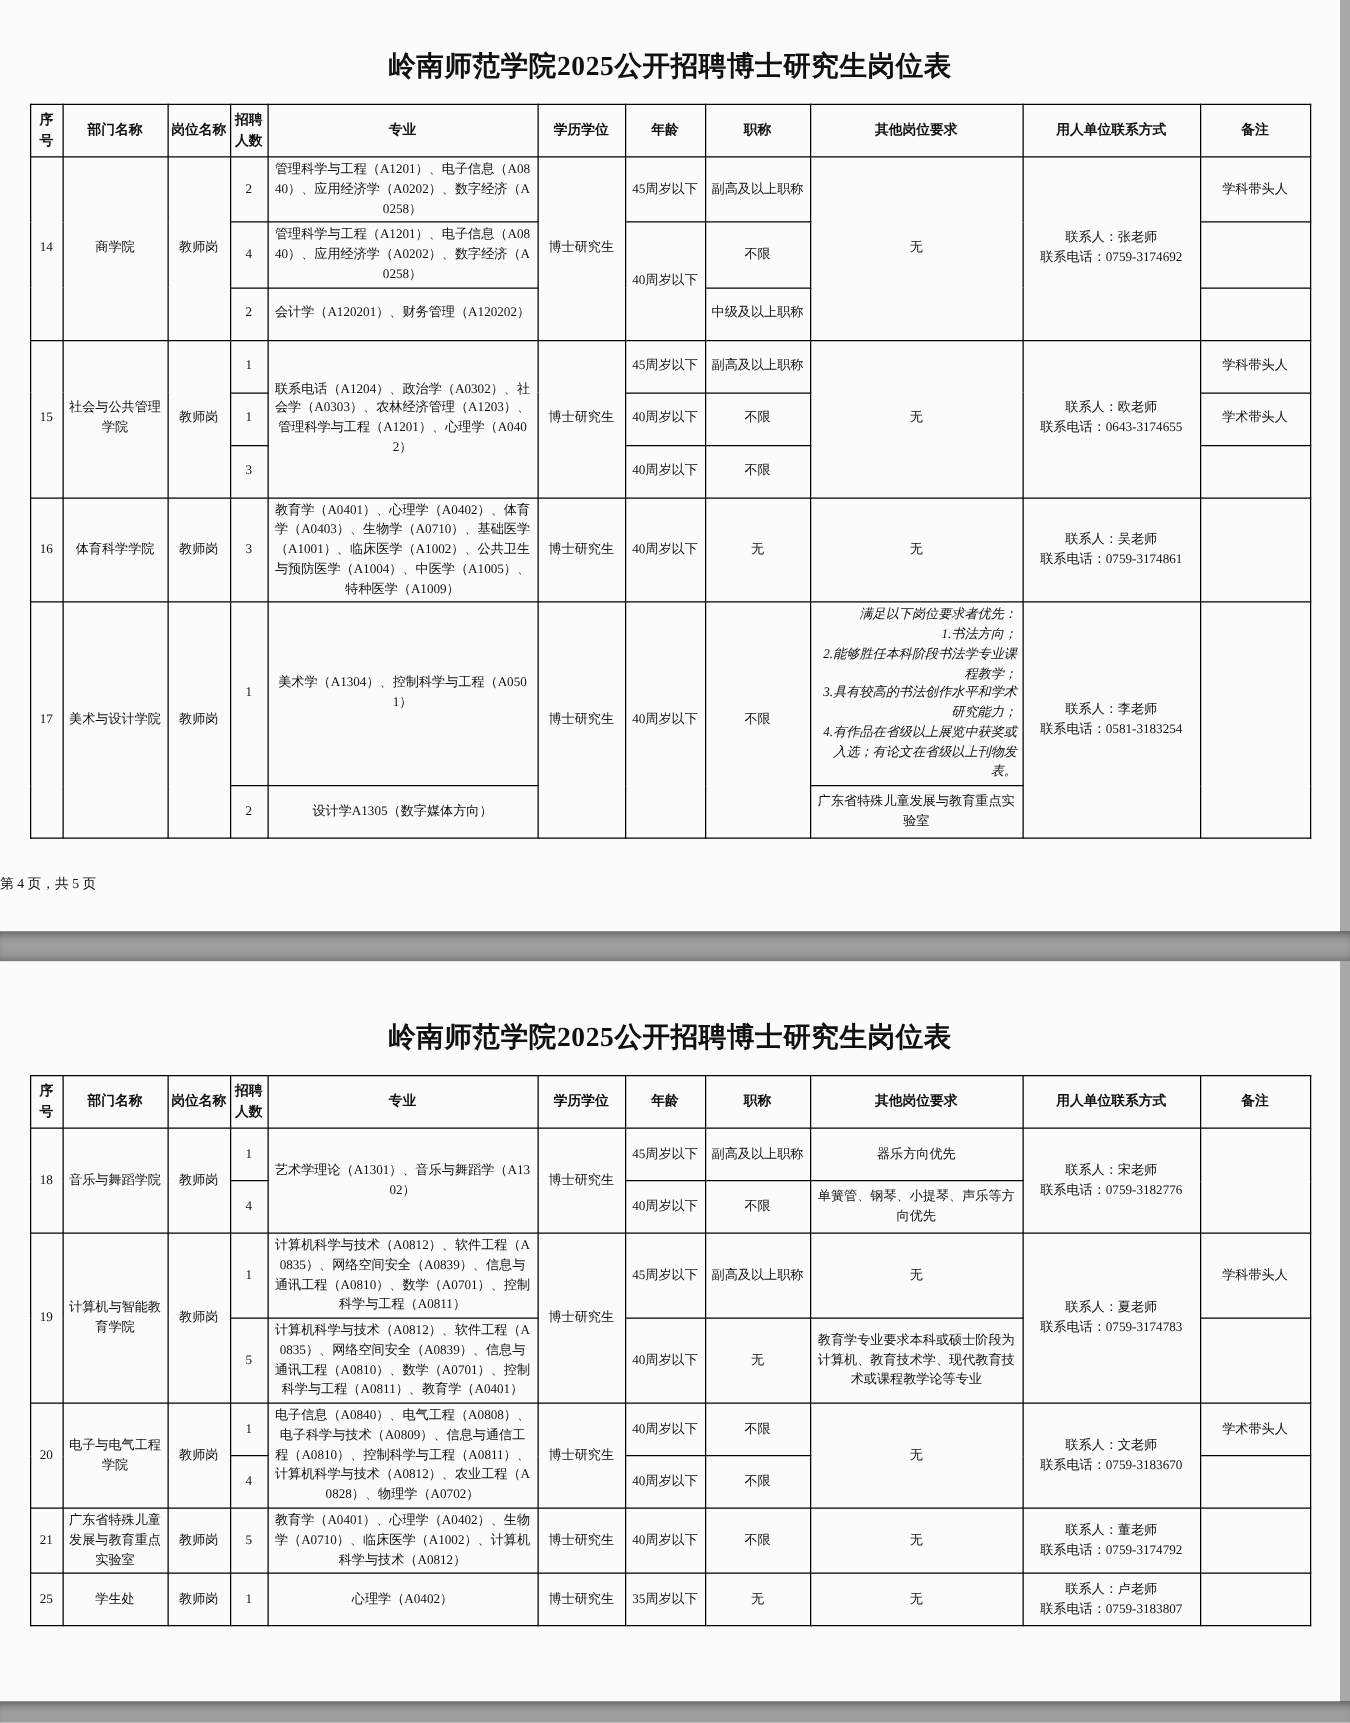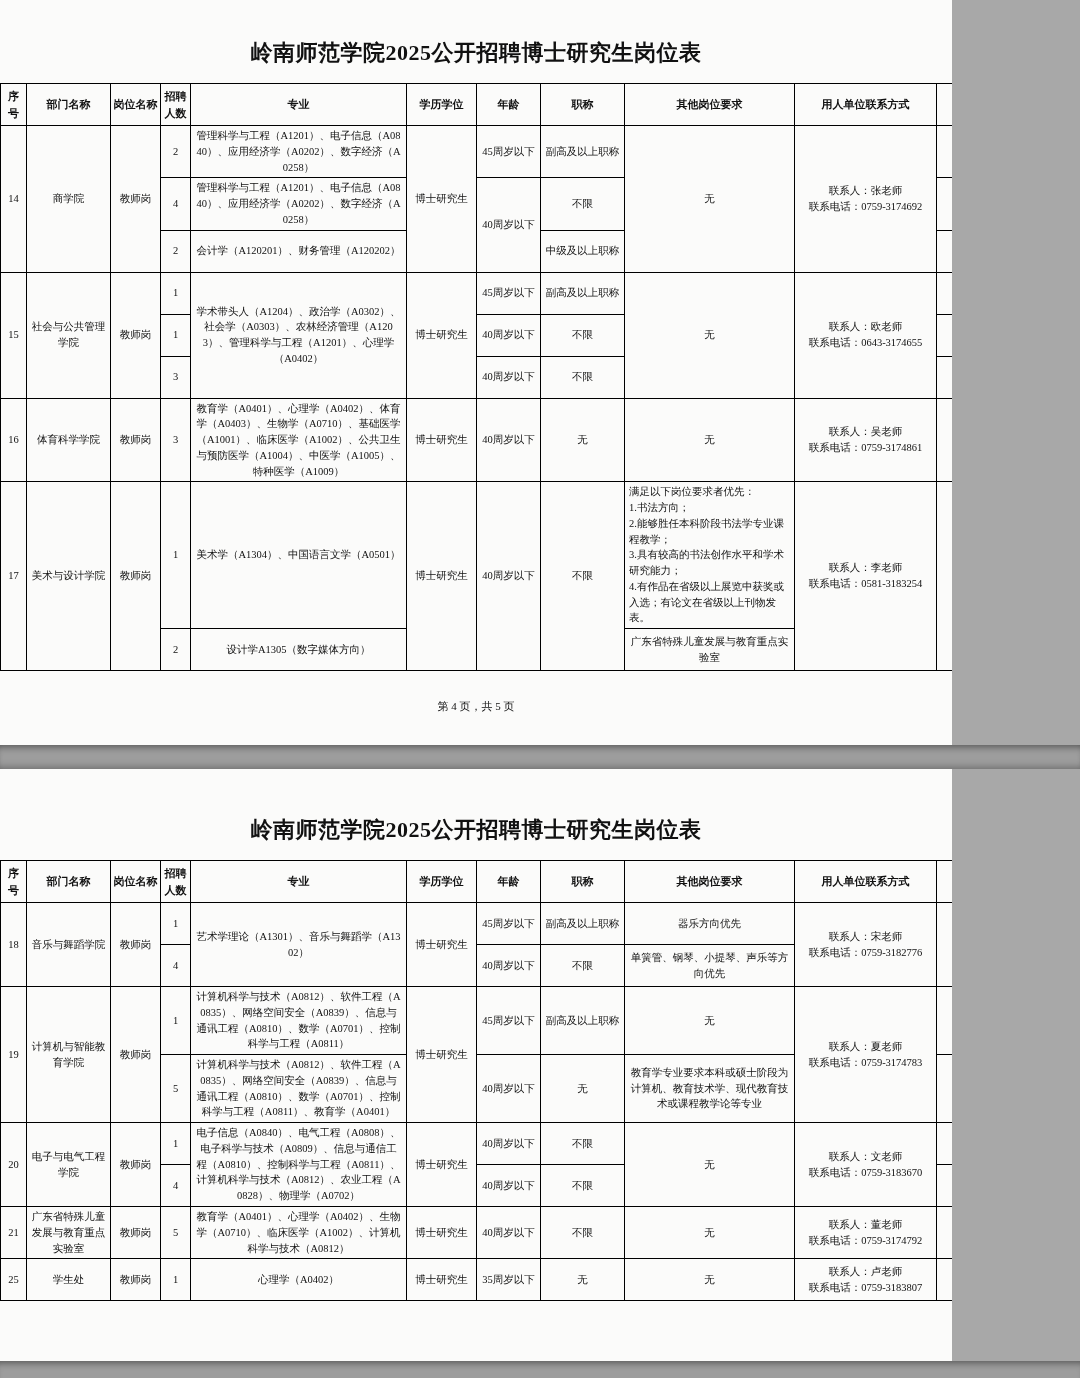--- a/index.html
+++ b/index.html
@@ -5,21 +5,21 @@
   * { box-sizing: border-box; }
   html, body { margin: 0; padding: 0; }
   body {
     width: 1080px;
     background: #a8a8a8;
     font-family: "Liberation Serif", "DejaVu Serif", serif;
     color: #111;
   }
   .page {
     background: #fbfbfa;
-    width: 952px;
+    width: 1072px;
     overflow: hidden;
     position: relative;
   }
   .page-1 { height: 745px; }
   .page-2 { height: 592px; }
   .page-title {
     margin: 0;
     padding-top: 38px;
     text-align: center;
     font-size: 22px;
@@ -42,23 +42,23 @@
     padding: 2px 4px;
     height: 42px;
     white-space: pre-line;
     word-break: break-all;
   }
   table.positions th {
     font-weight: bold;
     font-size: 11px;
     padding: 4px 2px;
   }
-  table.positions td.left { text-align: left; }
+  table.positions td.left { text-align: right; font-style: italic; }
   .page-footer {
-    text-align: center;
+    text-align: left;
     font-size: 11px;
     margin-top: 28px;
   }
   .page-gap {
     height: 24px;
     background: #9d9d9d;
     box-shadow: inset 0 7px 7px -5px rgba(0,0,0,.45), inset 0 -7px 7px -5px rgba(0,0,0,.3);
   }
   .bottom-band {
     height: 17px;
@@ -128,21 +128,21 @@
             <td>2</td>
             <td>会计学（A120201）、财务管理（A120202）</td>
             <td>中级及以上职称</td>
             <td></td>
           </tr>
           <tr>
             <td rowspan="3">15</td>
             <td rowspan="3">社会与公共管理学院</td>
             <td rowspan="3">教师岗</td>
             <td>1</td>
-            <td rowspan="3">学术带头人（A1204）、政治学（A0302）、社会学（A0303）、农林经济管理（A1203）、管理科学与工程（A1201）、心理学（A0402）</td>
+            <td rowspan="3">联系电话（A1204）、政治学（A0302）、社会学（A0303）、农林经济管理（A1203）、管理科学与工程（A1201）、心理学（A0402）</td>
             <td rowspan="3">博士研究生</td>
             <td>45周岁以下</td>
             <td>副高及以上职称</td>
             <td rowspan="3">无</td>
             <td rowspan="3">联系人：欧老师
 联系电话：0643-3174655</td>
             <td>学科带头人</td>
           </tr>
           <tr>
             <td>1</td>
@@ -168,21 +168,21 @@
             <td>无</td>
             <td>联系人：吴老师
 联系电话：0759-3174861</td>
             <td></td>
           </tr>
           <tr>
             <td rowspan="2">17</td>
             <td rowspan="2">美术与设计学院</td>
             <td rowspan="2">教师岗</td>
             <td>1</td>
-            <td>美术学（A1304）、中国语言文学（A0501）</td>
+            <td>美术学（A1304）、控制科学与工程（A0501）</td>
             <td rowspan="2">博士研究生</td>
             <td rowspan="2">40周岁以下</td>
             <td rowspan="2">不限</td>
             <td class="left">满足以下岗位要求者优先：
 1.书法方向；
 2.能够胜任本科阶段书法学专业课程教学；
 3.具有较高的书法创作水平和学术研究能力；
 4.有作品在省级以上展览中获奖或入选；有论文在省级以上刊物发表。</td>
             <td rowspan="2">联系人：李老师
 联系电话：0581-3183254</td>

